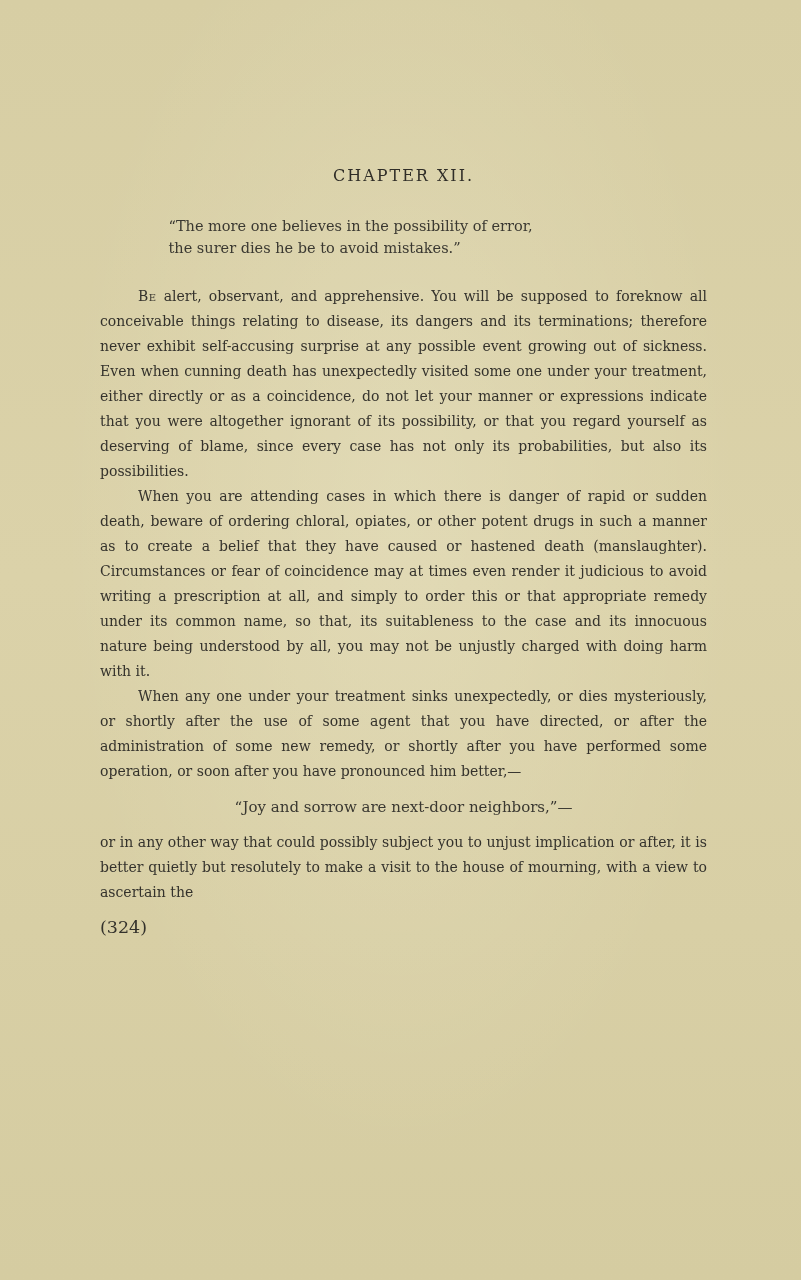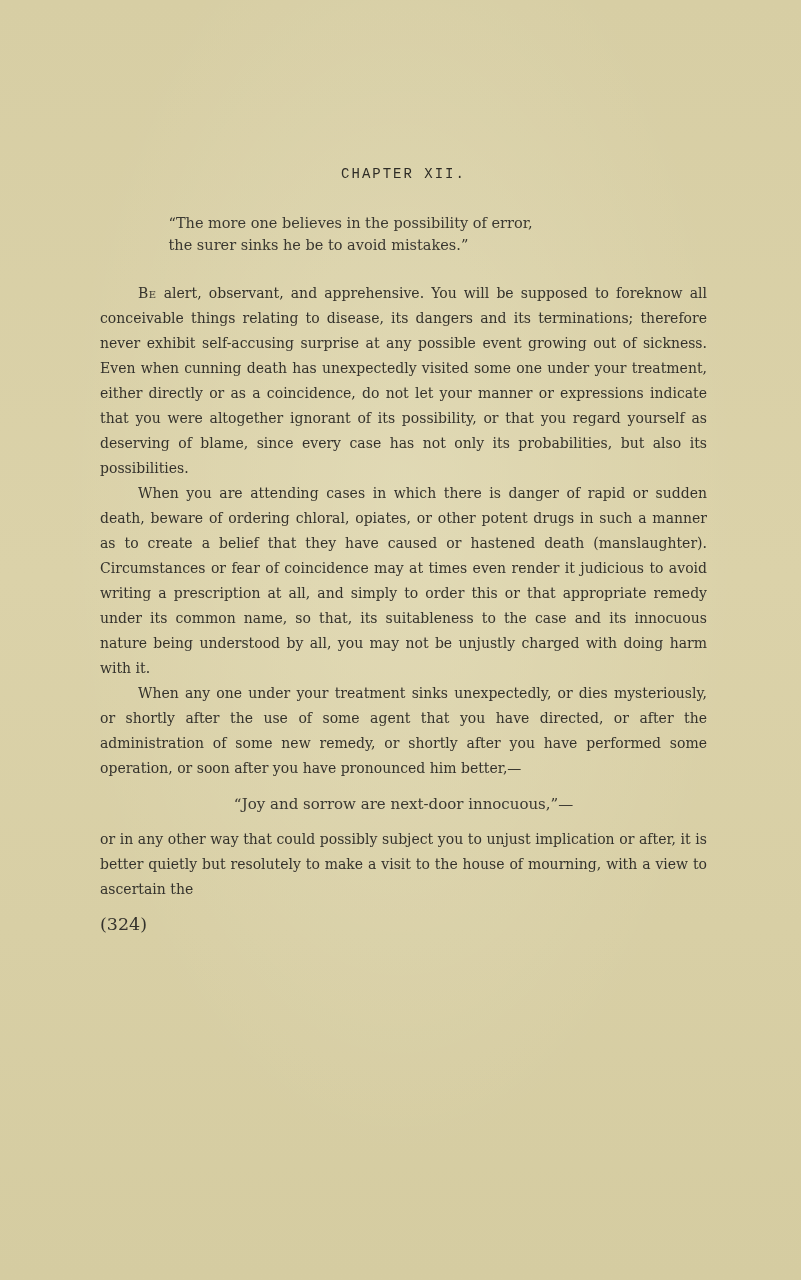--- a/index.html
+++ b/index.html
@@ -14,26 +14,25 @@
     background:
       radial-gradient(ellipse at 50% 40%, rgba(255,255,240,0.18), rgba(0,0,0,0) 60%),
       linear-gradient(180deg, #d7cea4 0%, #dbd2a9 45%, #d5cca1 100%);
     color: #34322c;
     font-family: "DejaVu Serif", "Liberation Serif", serif;
     padding: 166px 94px 0 100px;
     overflow: hidden;
   }
   .chapter-title {
     margin: 0 0 30px 0;
-    font-size: 14px;
+    font-size: 16px;
     font-weight: 500;
     text-align: center;
     letter-spacing: 2px;
     color: #2f2d27;
-    font-family: Liberation Mono, monospace;
   }
   .epigraph {
     margin: 0 auto 24px auto;
     max-width: 470px;
     font-size: 14.5px;
     line-height: 1.55;
     color: #3a3831;
   }
   .body-para {
     margin: 0;
@@ -65,28 +64,28 @@
 </style>
 </head>
 <body>
 
 <div class="page">
 
   <h1 class="chapter-title">CHAPTER XII.</h1>
 
   <div class="epigraph">
     <div>“The more one believes in the possibility of error,</div>
-    <div>the surer sinks he be to avoid mistakes.”</div>
+    <div>the surer dies he be to avoid mistakes.”</div>
   </div>
 
   <p class="body-para indent"><span class="lead-word">Be</span><span> alert, observant, and apprehensive. You will be supposed to foreknow all conceivable things relating to disease, its dangers and its terminations; therefore never exhibit self-accusing surprise at any possible event growing out of sickness. Even when cunning death has unexpectedly visited some one under your treatment, either directly or as a coincidence, do not let your manner or expressions indicate that you were altogether ignorant of its possibility, or that you regard yourself as deserving of blame, since every case has not only its probabilities, but also its possibilities.</span></p>
 
   <p class="body-para indent">When you are attending cases in which there is danger of rapid or sudden death, beware of ordering chloral, opiates, or other potent drugs in such a manner as to create a belief that they have caused or hastened death (manslaughter). Circumstances or fear of coincidence may at times even render it judicious to avoid writing a prescription at all, and simply to order this or that appropriate remedy under its common name, so that, its suitableness to the case and its innocuous nature being understood by all, you may not be unjustly charged with doing harm with it.</p>
 
   <p class="body-para indent">When any one under your treatment sinks unexpectedly, or dies mysteriously, or shortly after the use of some agent that you have directed, or after the administration of some new remedy, or shortly after you have performed some operation, or soon after you have pronounced him better,—</p>
 
-  <div class="centered-quote">“Joy and sorrow are next-door innocuous,”—</div>
+  <div class="centered-quote">“Joy and sorrow are next-door neighbors,”—</div>
 
   <p class="body-para">or in any other way that could possibly subject you to unjust implication or after, it is better quietly but resolutely to make a visit to the house of mourning, with a view to ascertain the</p>
 
   <div class="page-number">(324)</div>
 
 </div>
 
 </body></html>

